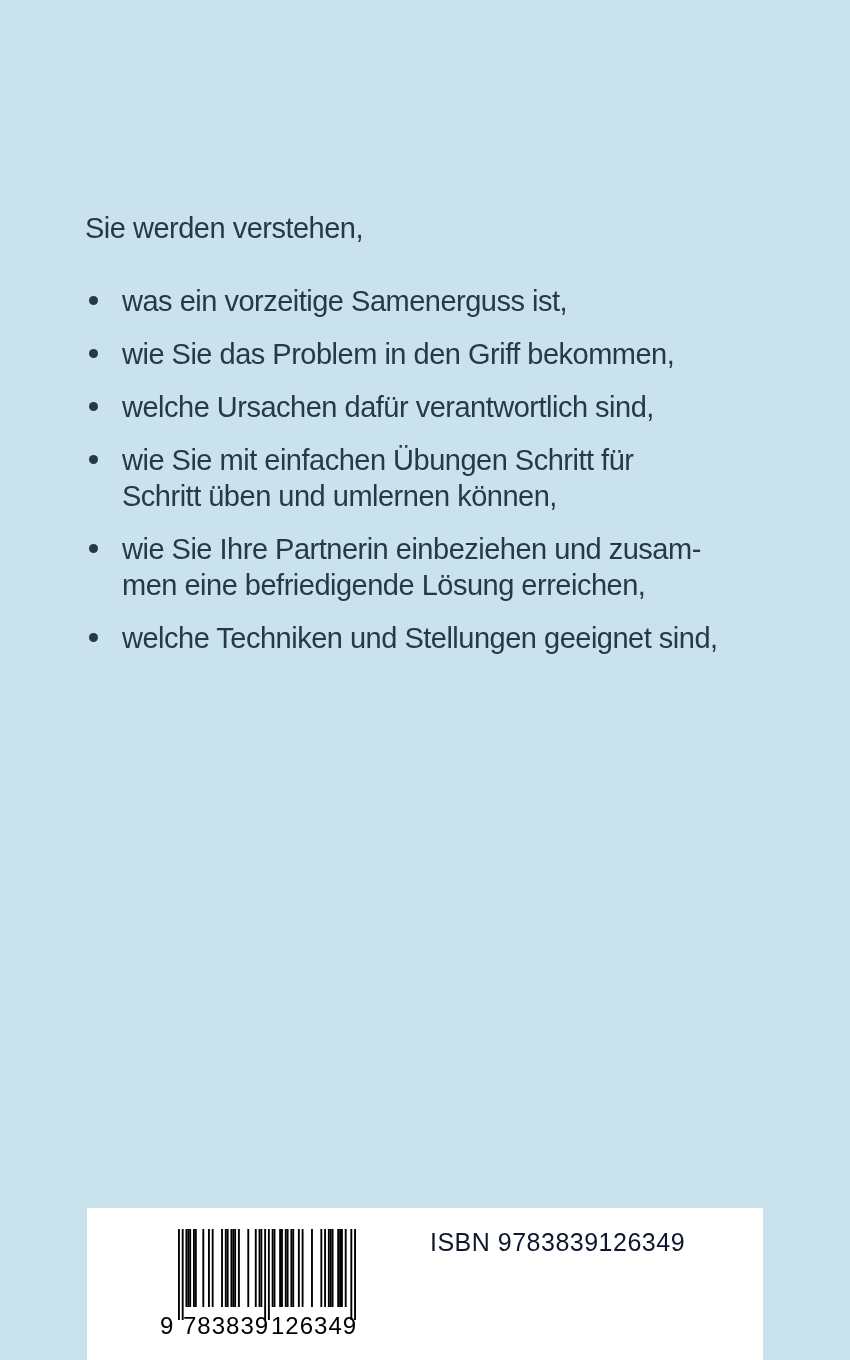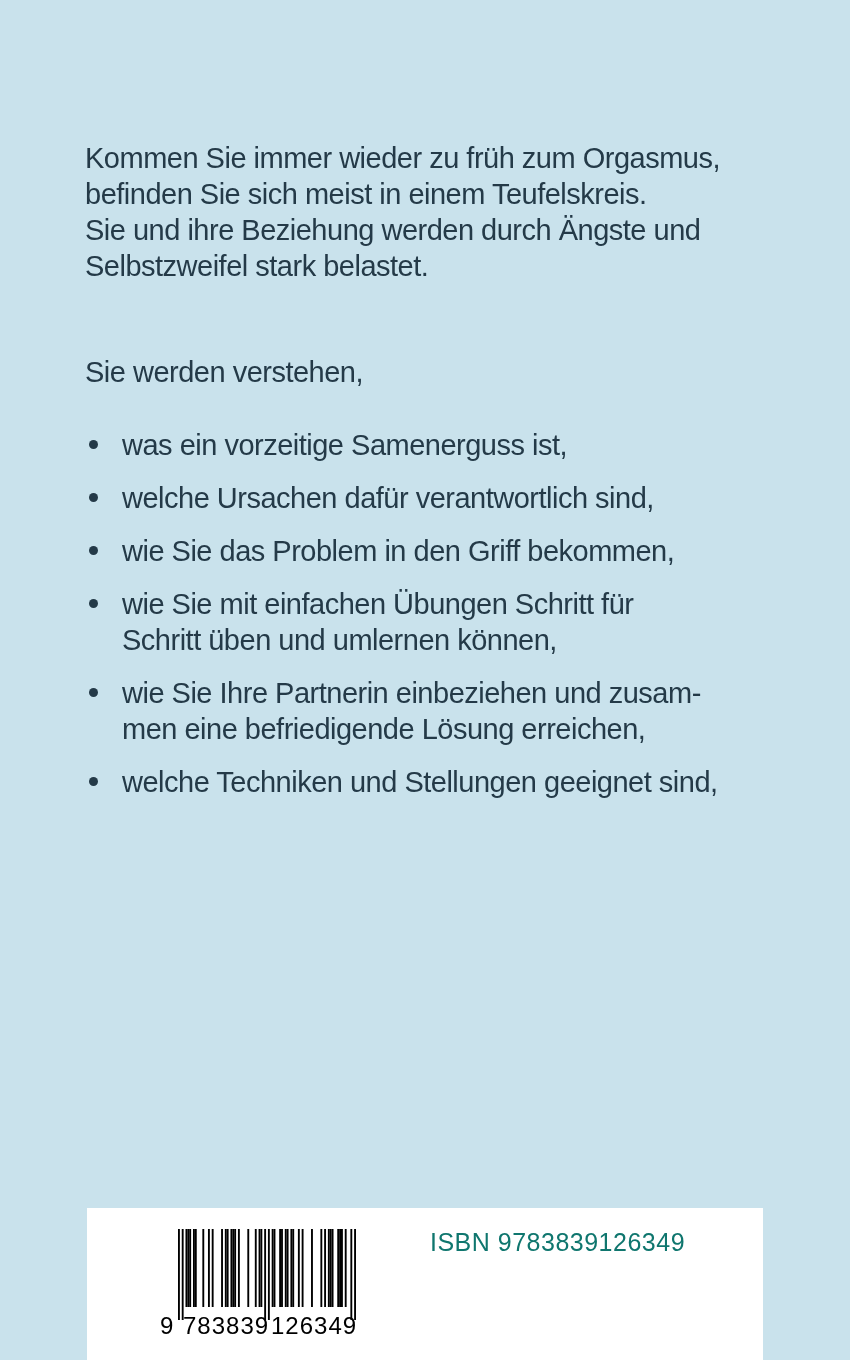--- a/index.html
+++ b/index.html
@@ -65,38 +65,34 @@
     letter-spacing: 1px;
   }
   .bc-lead { left: -18px; }
   .bc-g1 { left: 5px;  width: 80px; text-align: center; }
   .bc-g2 { left: 93px; width: 80px; text-align: center; }
   .isbn-label {
     position: absolute;
     left: 343px; top: 20px;
     font-size: 25px;
     letter-spacing: 0.5px;
-    color: #0f766e;
+    color: #0f172a;
   }
 </style>
 </head>
 <body style="background: rgb(201, 226, 236);">
 
 <div class="cover" style="background: rgb(201, 226, 236); color: rgb(36, 58, 72);">
 
   <div class="text-block">
-    <p>Kommen Sie immer wieder zu früh zum Orgasmus,
-befinden Sie sich meist in einem Teufelskreis.
-Sie und ihre Beziehung werden durch Ängste und
-Selbstzweifel stark belastet.</p>
     <p class="list-intro">Sie werden verstehen,</p>
     <ul class="benefits">
         <li>was ein vorzeitige Samenerguss ist,</li>
+        <li>wie Sie das Problem in den Griff bekommen,</li>
         <li>welche Ursachen dafür verantwortlich sind,</li>
-        <li>wie Sie das Problem in den Griff bekommen,</li>
         <li>wie Sie mit einfachen Übungen Schritt für
 Schritt üben und umlernen können,</li>
         <li>wie Sie Ihre Partnerin einbeziehen und zusam-
 men eine befriedigende Lösung erreichen,</li>
         <li>welche Techniken und Stellungen geeignet sind,</li>
       </ul>
   </div>
 
   <div class="isbn-panel" style="background: rgb(255, 255, 255);">
     <div class="barcode">

